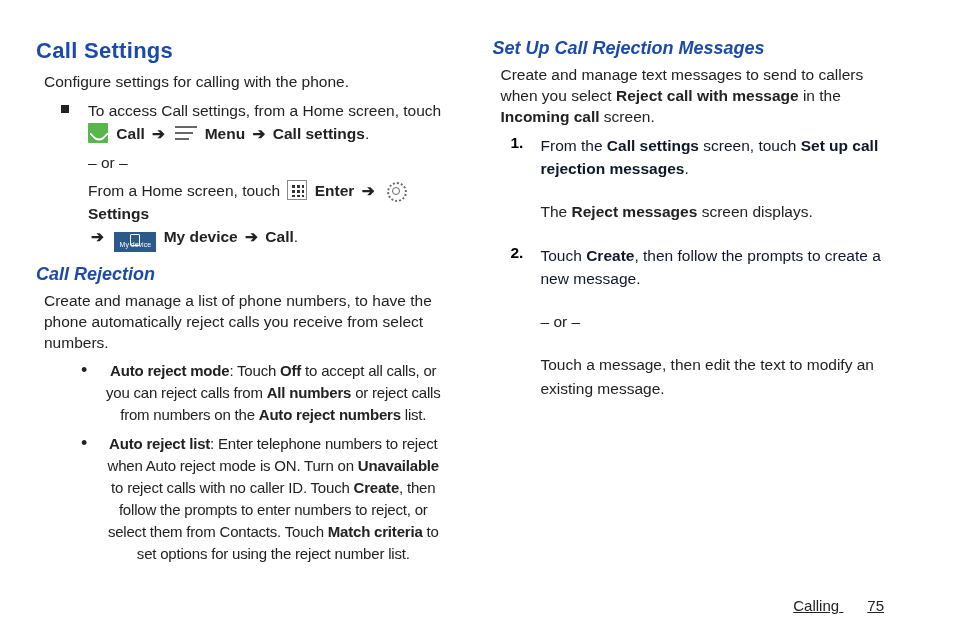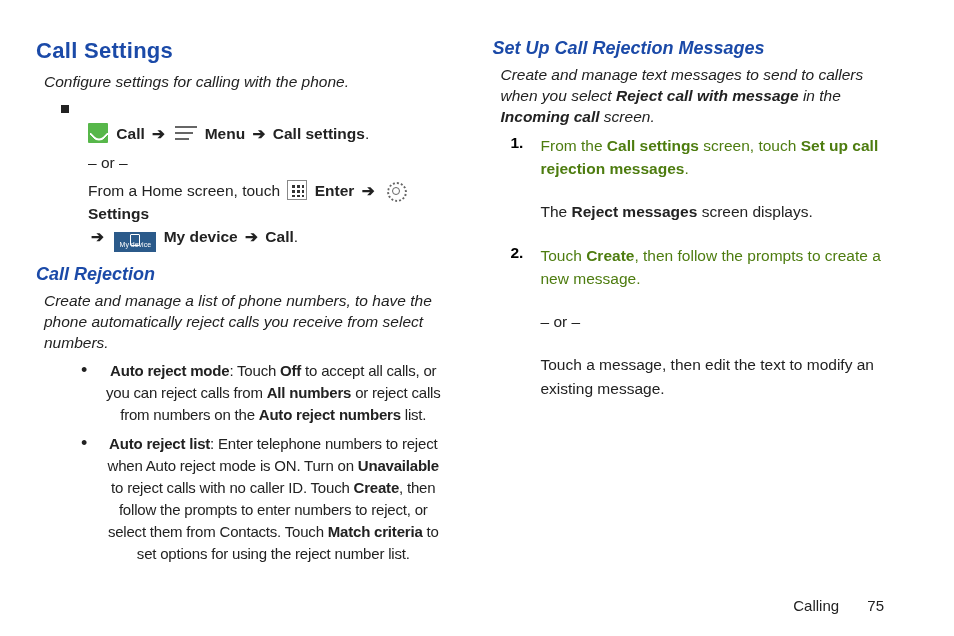--- a/index.html
+++ b/index.html
@@ -33,21 +33,20 @@
     font-style: italic;
     font-size: 18px;
     color: #1b4aa8;
     margin: 12px 0 6px 0;
   }
   p.intro {
     font-size: 15.5px;
     color: #222;
     line-height: 1.35;
     margin: 4px 0 6px 8px;
-    font-style: italic;
   }
   .square-bullet {
     position: relative;
     padding-left: 42px;
     margin: 6px 0 6px 10px;
   }
   .square-bullet::before {
     content: "";
     position: absolute;
     left: 15px;
@@ -97,21 +96,21 @@
   }
   .num-item .num {
     position: absolute;
     left: 8px;
     top: 0;
     font-weight: 700;
     font-size: 15.5px;
   }
   .num-item p {
     font-size: 15.5px;
-    color: #4d7c0f;
+    color: #0f172a;
     line-height: 1.5;
   }
   .sub-num {
     padding-left: 48px;
     margin: 20px 0;
   }
   .sub-num p {
     font-size: 15.5px;
     color: #222;
     line-height: 1.5;
@@ -221,38 +220,40 @@
     transform: translateX(-50%);
     border: 1px solid #fff;
     border-radius: 1px;
   }
   .footer {
     position: absolute;
     bottom: 22px;
     right: 70px;
     font-size: 15px;
     color: #222;
+    text-decoration: underline;
   }
   .footer .pnum { margin-left: 24px; }
   .condensed {
     font-stretch: condensed;
     letter-spacing: -0.2px;
   }
 </style>
 </head>
 <body>
 
 <div class="columns">
 
   <div class="col">
     <h1 class="section-title">Call Settings</h1>
     <p class="intro">Configure settings for calling with the phone.</p>
 
     <div class="square-bullet">
       <p>
+        <span>To access Call settings, from a Home screen, touch </span>
         <br>
         <span class="icon-phone"></span>
         <b> Call </b>
         <span class="arrow">➔</span>
         <span class="icon-menu"></span>
         <b> Menu </b>
         <span class="arrow">➔</span>
         <b> Call settings</b><span>.</span>
       </p>
     </div>

